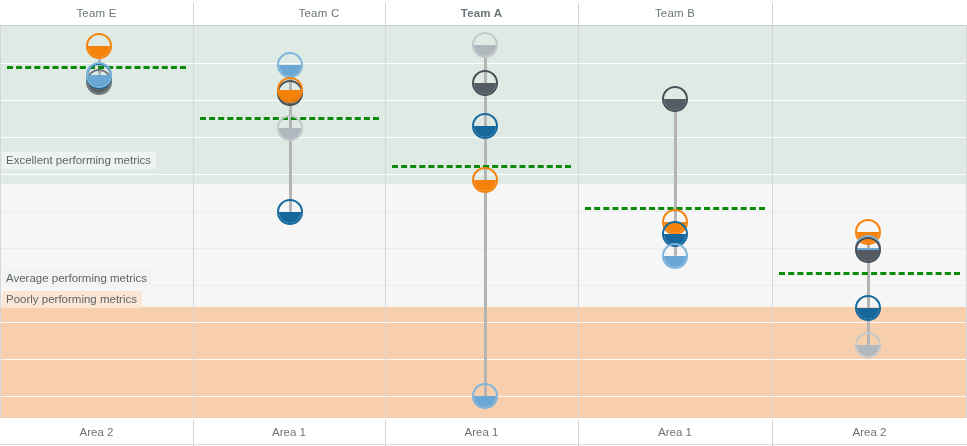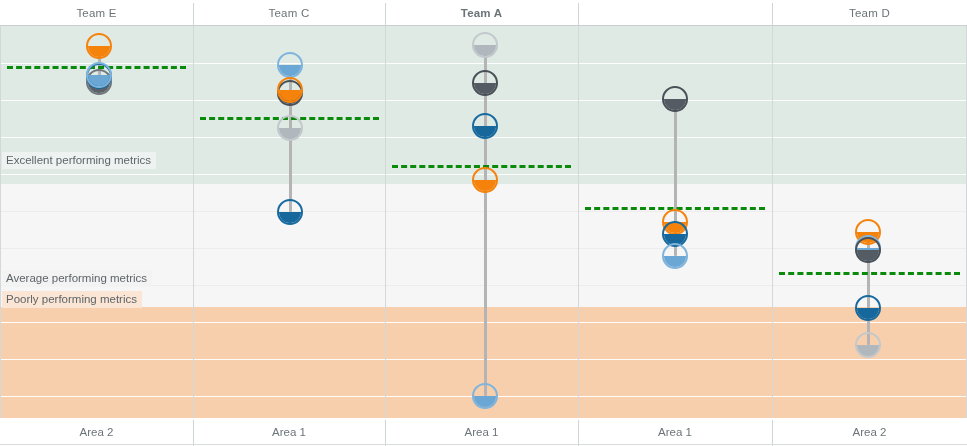--- a/index.html
+++ b/index.html
@@ -48,26 +48,26 @@
   #leftedge{position:absolute;left:0;top:26px;width:1px;height:392px;background:#d4d8da;}
   #rightedge{position:absolute;left:966px;top:26px;width:1px;height:392px;background:#d4d8da;}
 </style>
 </head>
 <body>
 
 <div id="stage">
 
   <div id="header">
       <div class="hcell" style="left: 0px; width: 193px;">Team E</div>
-      <div class="hcell" style="left: 193px; width: 192px;">Team C</div>
+      <div class="hcell" style="left: 193px; width: 192px; padding-left: 30px;">Team C</div>
       <div class="hsep" style="left: 193px;"></div>
       <div class="hcell" style="left: 385px; width: 193px; font-weight: bold;">Team A</div>
       <div class="hsep" style="left: 385px;"></div>
+      <div class="hcell" style="left: 578px; width: 194px;">Team B</div>
       <div class="hsep" style="left: 578px;"></div>
-      <div class="hcell" style="left: 772px; width: 195px;">Team D</div>
       <div class="hsep" style="left: 772px;"></div>
     </div>
   <div id="headerline"></div>
 
   <div id="plot">
     <div id="bands">
         <div class="band excellent" style="top: 0px; height: 158px; background: rgb(223, 234, 229);"></div>
         <div class="banddiv" style="top: 158px;"></div>
         <div class="band average" style="top: 158px; height: 123px; background: rgb(246, 246, 246);"></div>
         <div class="banddiv" style="top: 281px;"></div>

